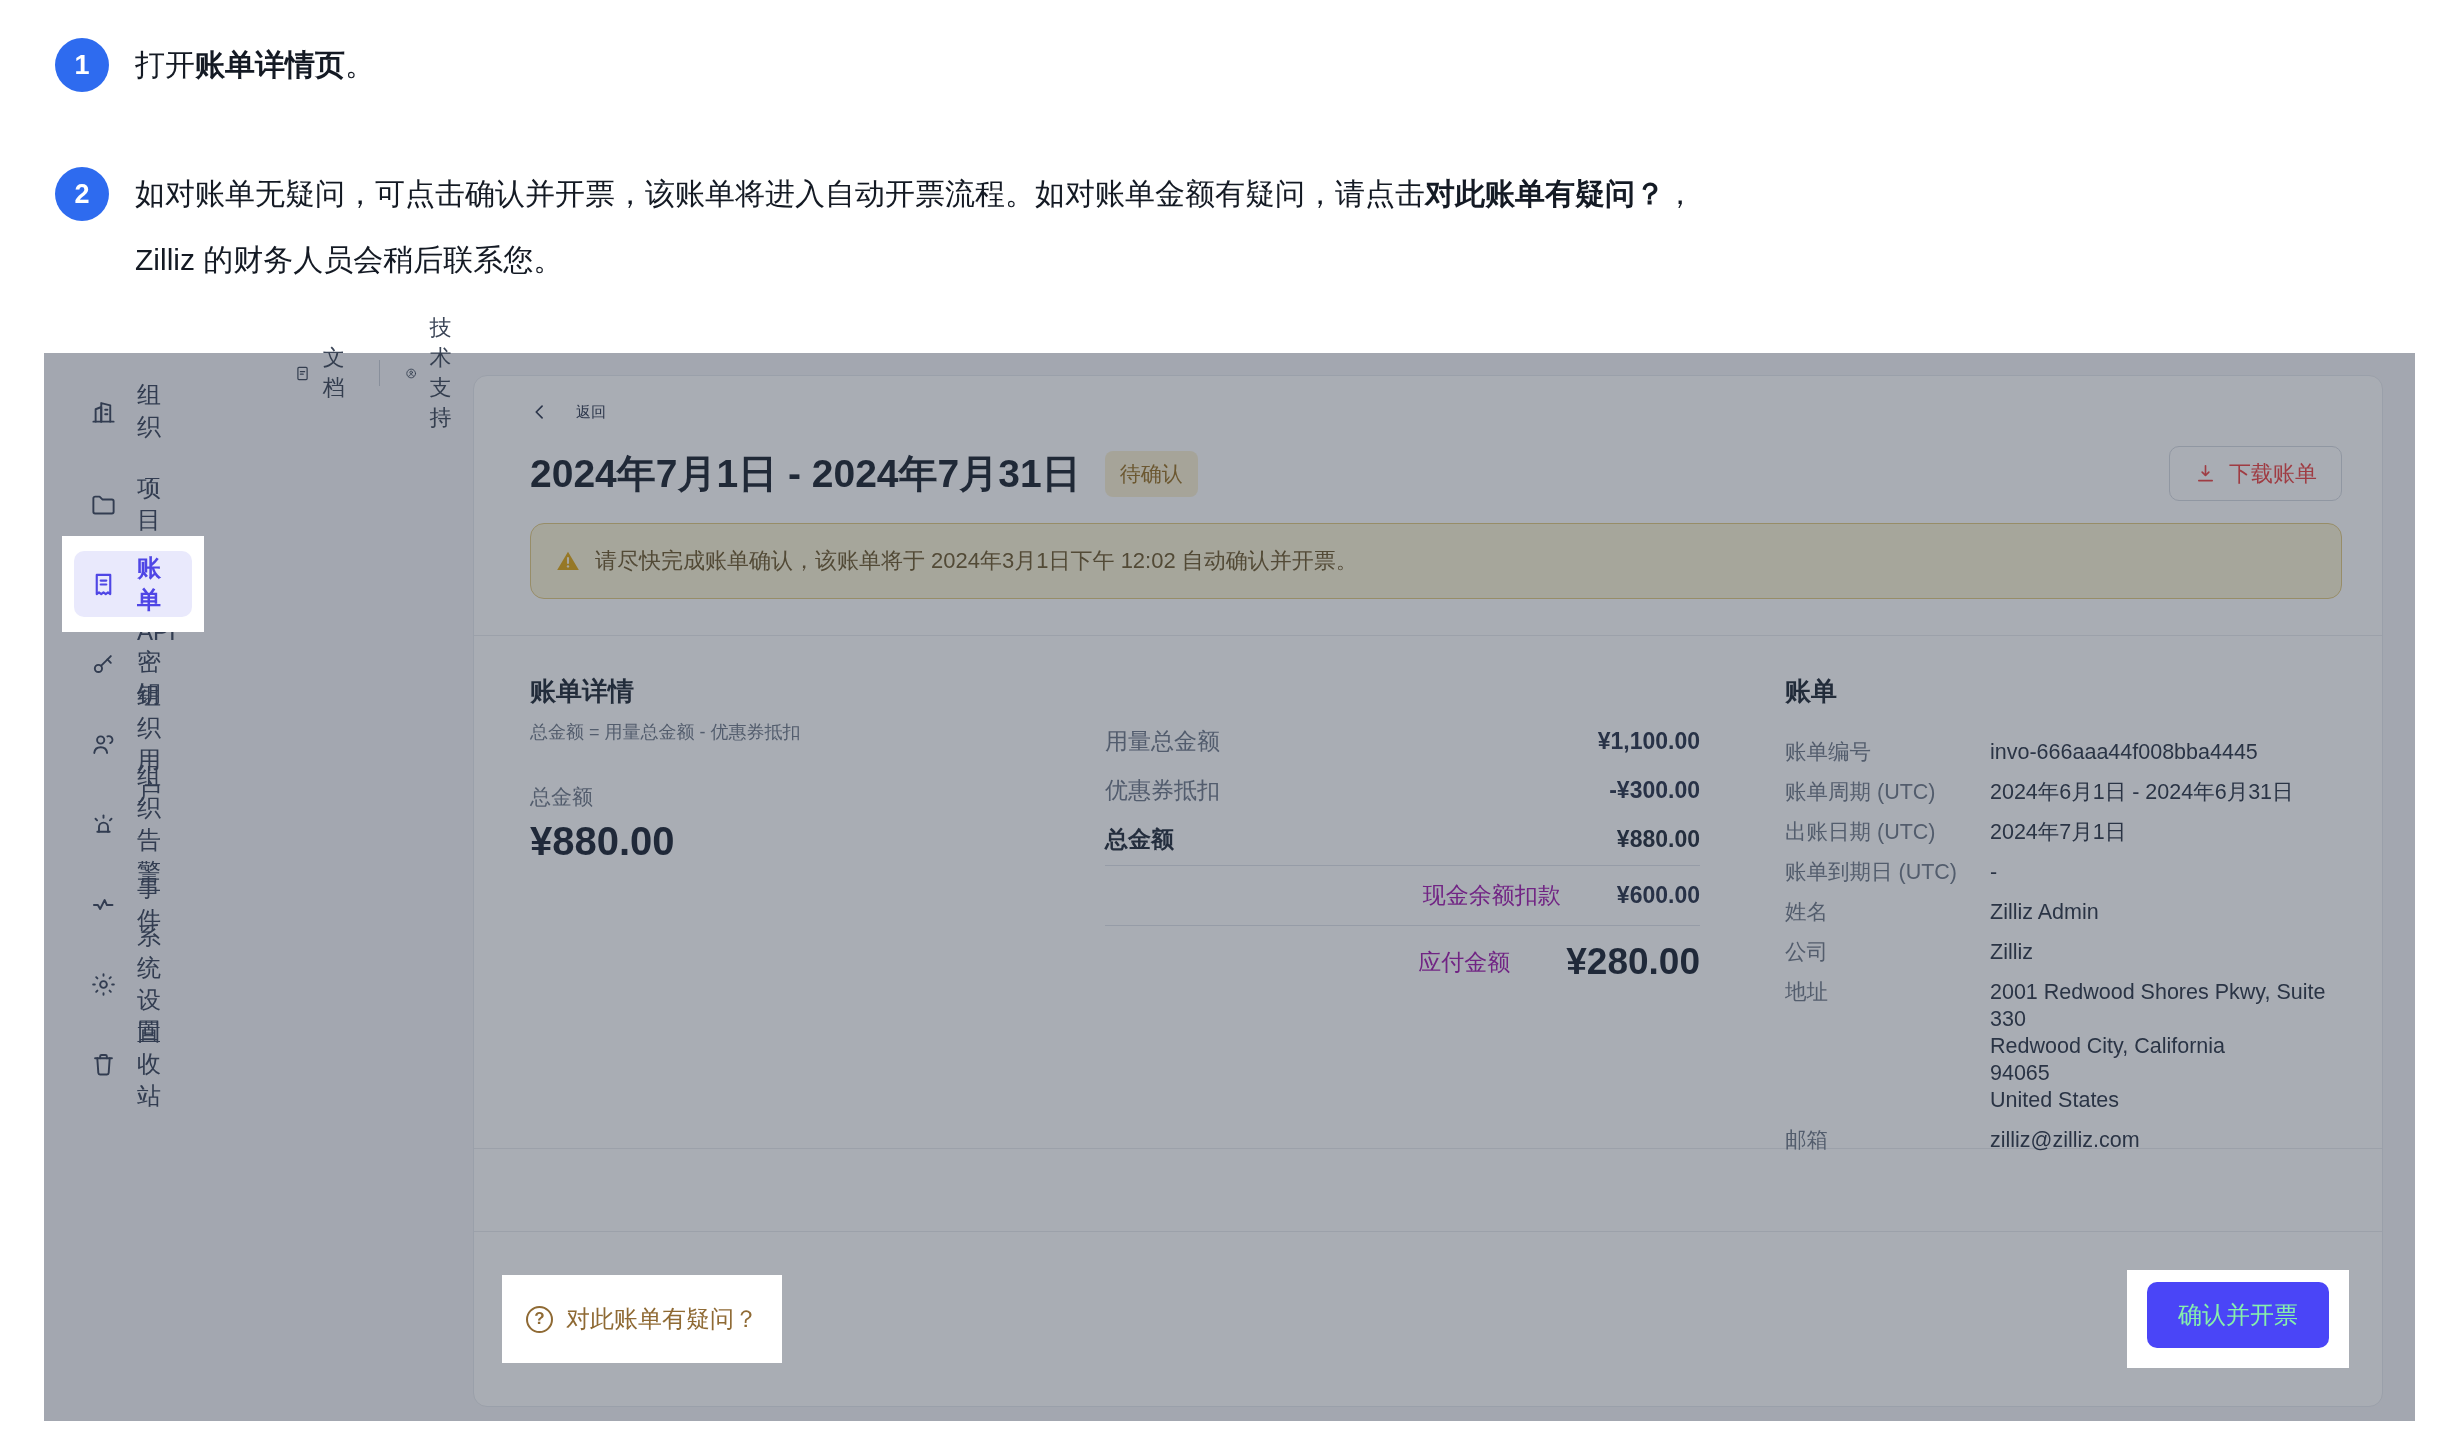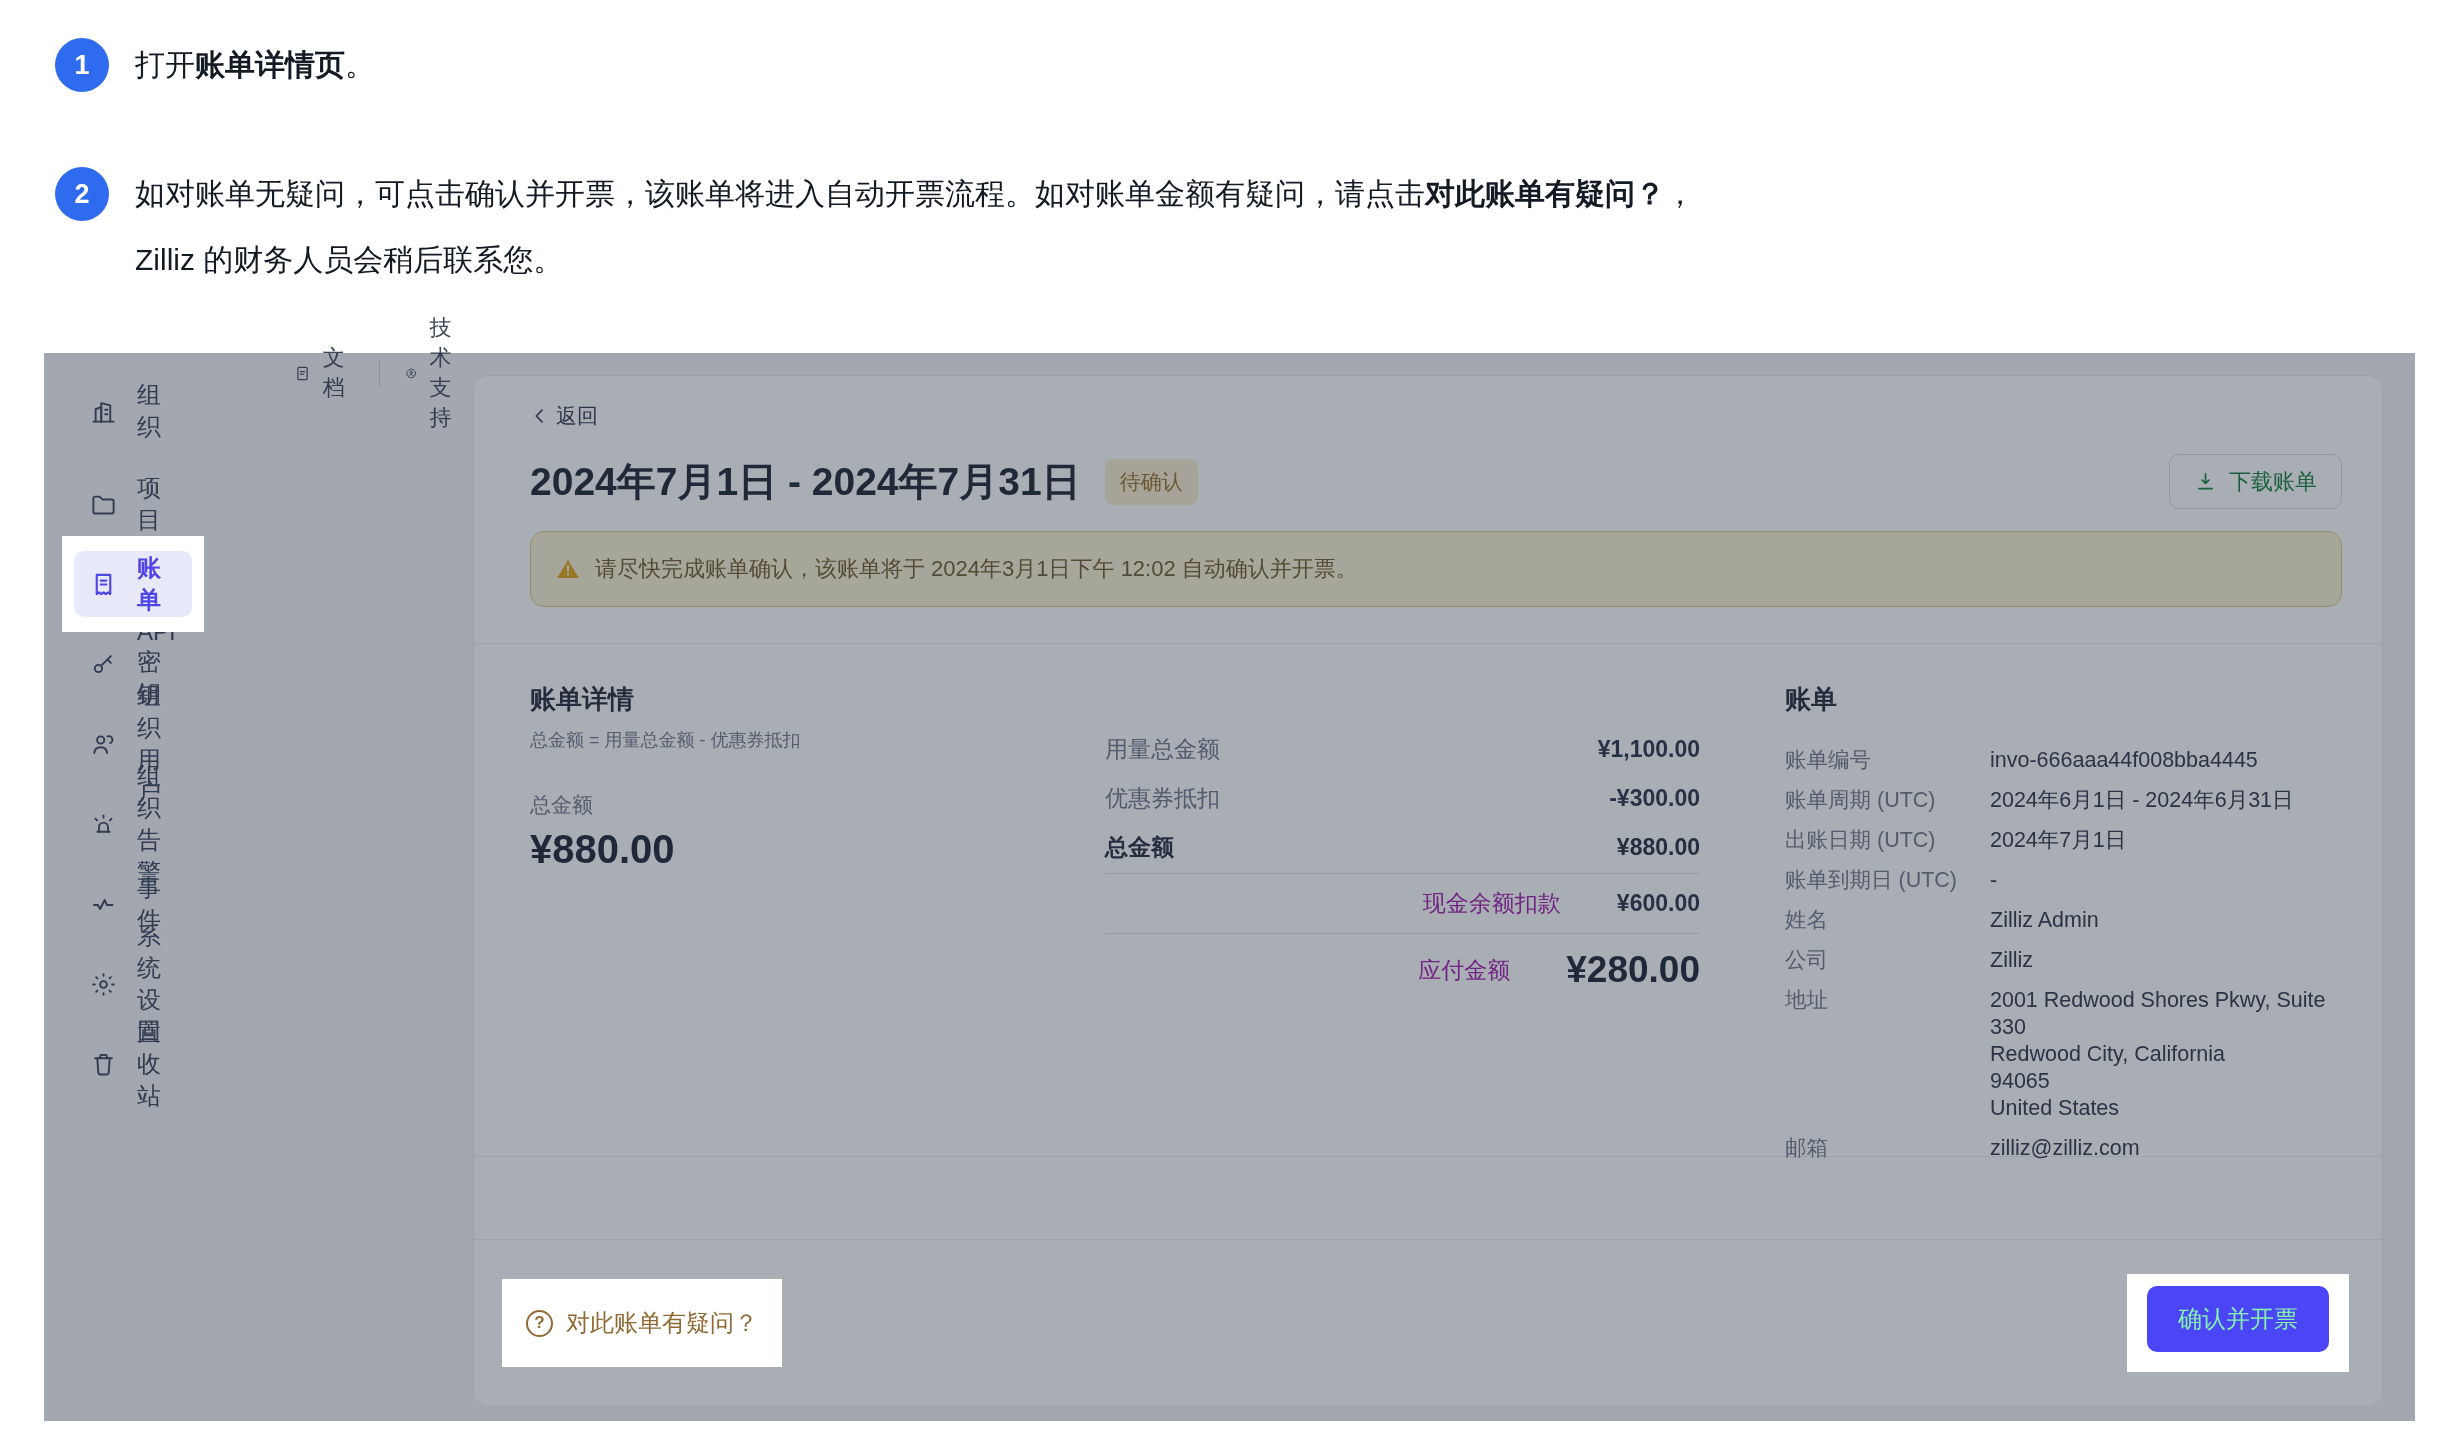--- a/index.html
+++ b/index.html
@@ -37,29 +37,29 @@
   .sidebar-footer { display:flex; align-items:center; gap:26px; padding:0 0 18px 72px;
     font-size:22px; color:#3c4658; height:58px; }
   .foot-link { display:flex; align-items:center; gap:12px; cursor:pointer; }
   .foot-link svg { width:25px; height:25px; }
   .vd { width:1px; height:26px; background:#c9ced6; }
 
   
   .card { flex: 1; margin: 22px 32px 14px 0; background:#fff; border:1px solid #e7e9ee;
     border-radius: 14px; display:flex; flex-direction:column; }
   .card-head { padding: 26px 40px 0 56px; }
-  .back { display:flex; align-items:center; gap:6px; font-size:21px; color:#2f3950;
+  .back { display:flex; align-items:center; gap:26px; font-size:15px; color:#2f3950;
     width:max-content; cursor:pointer; }
   .back svg { width:20px; height:20px; }
   .title-row { display:flex; align-items:center; gap:24px; margin-top: 24px; }
   h1 { font-size: 39px; font-weight: 700; color:#1b2330; }
   .badge { background: var(--badge-bg,#faf1d3); color: var(--badge-fg,#9a7226);
     font-size: 21px; padding: 9px 15px; border-radius: 8px; white-space: nowrap; }
   .dl-btn { margin-left:auto; display:flex; align-items:center; gap:12px; font-size:22px;
-    color:#15803d; background:#fff; border:1px solid #d6dae1; border-radius:10px;
+    color:#ef4444; background:#fff; border:1px solid #d6dae1; border-radius:10px;
     height:55px; padding:9px 24px; cursor:pointer; font-family:inherit; }
   .dl-btn svg { width:23px; height:23px; }
   .warn { margin-top: 22px; margin-bottom: 36px; display:flex; align-items:center; gap:14px;
     background: var(--warn-bg,#fbf3d6); border:1px solid var(--warn-border,#e2ca80);
     border-radius: 14px; height: 76px; padding: 0 24px; font-size: 22px;
     color: var(--warn-fg,#6e5a2d); }
   .warn svg { width:26px; height:26px; flex:0 0 26px; }
 
   .card-body { border-top:1px solid #e9ebef; border-bottom:1px solid #e9ebef;
     height: 514px; display:flex; padding: 38px 40px 0 56px; }

